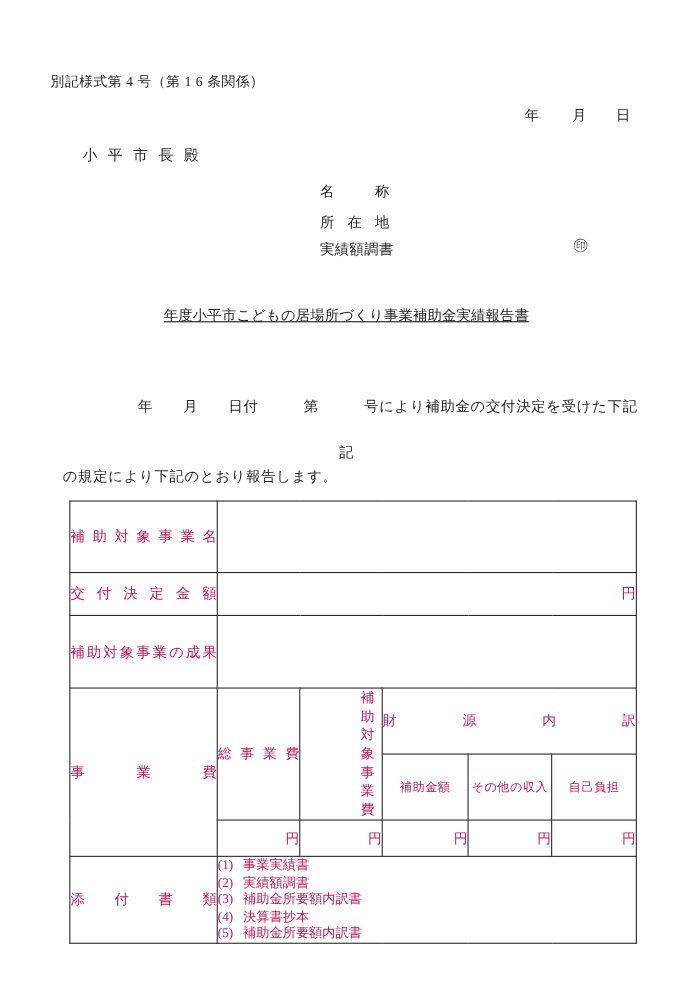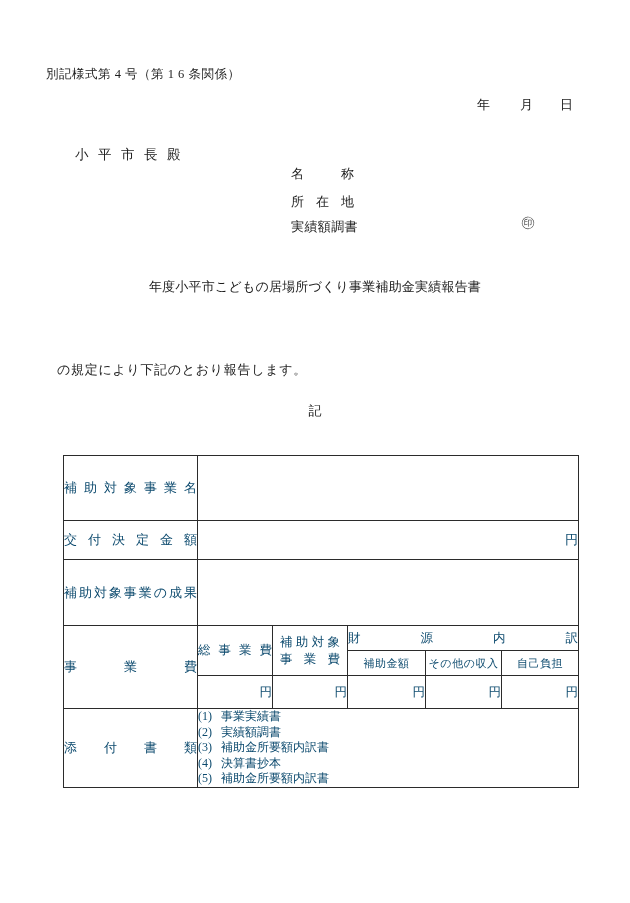--- a/index.html
+++ b/index.html
@@ -27,21 +27,20 @@
     font-size: 13px;
   }
   .date-line .gap1 { margin-right: 30px; }
   .date-line .gap2 { margin-right: 27px; }
 
   .addressee {
     left: 75px; top: 132px;
     font-size: 13.5px;
     letter-spacing: 9.5px;
     white-space: nowrap;
-    margin-top: 14px;
   }
 
   .applicant-label {
     left: 291px;
     width: 63px;
     text-align: justify;
     text-align-last: justify;
     font-size: 13px;
     white-space: nowrap;
   }
@@ -54,20 +53,21 @@
     color: #333;
   }
 
   .doc-title {
     left: 0; top: 278px;
     width: 630px;
     text-align: center;
     font-size: 13px;
     letter-spacing: 0.2px;
     white-space: pre;
+    text-decoration: underline;
   }
 
   .body-par {
     left: 57px; top: 317px;
     width: 540px;
     font-size: 13px;
     letter-spacing: 0.7px;
     line-height: 21px;
     white-space: pre;
   }
@@ -79,21 +79,21 @@
     font-size: 13px;
   }
 
   table.main {
     position: absolute;
     left: 63px; top: 455px;
     width: 515px;
     border-collapse: collapse;
     table-layout: fixed;
     font-size: 13px;
-    color: #0c4a6e;
+    color: #be185d;
   }
   table.main td {
     border: 1px solid #2b2b2b;
     padding: 0;
     vertical-align: middle;
   }
   td.row-label {
     padding: 0 8px;
     text-align: justify;
     text-align-last: justify;
@@ -112,20 +112,21 @@
   }
   .two-line-hdr {
     width: 60px;
     margin: 0 auto;
     font-size: 12.5px;
   }
   .two-line-hdr span {
     display: block;
     text-align: justify;
     text-align-last: justify;
+    margin-left: 48px;
   }
   td.fund-hdr {
     text-align: justify;
     text-align-last: justify;
     padding: 0 44px;
     font-size: 12.5px;
   }
   td.sub-hdr {
     text-align: center;
     font-size: 11px;
@@ -162,20 +163,21 @@
   <div class="abs addressee">小平市長殿</div>
 
   <div class="abs applicant-label applicant-name">名称</div>
   <div class="abs applicant-label applicant-address">所在地</div>
   <div class="abs applicant-label applicant-rep">実績額調書</div>
   <div class="abs seal">㊞</div>
 
   <div class="abs doc-title">年度小平市こどもの居場所づくり事業補助金実績報告書</div>
 
   <div class="abs body-par">
+    <div>　　　　　年　　月　　日付　　　第　　　号により補助金の交付決定を受けた下記</div>
     <div>の規定により下記のとおり報告します。</div>
   </div>
 
   <div class="abs note-heading">記</div>
 
   <table class="main">
     <colgroup>
       <col style="width:134px">
       <col style="width:75px">
       <col style="width:75px">

